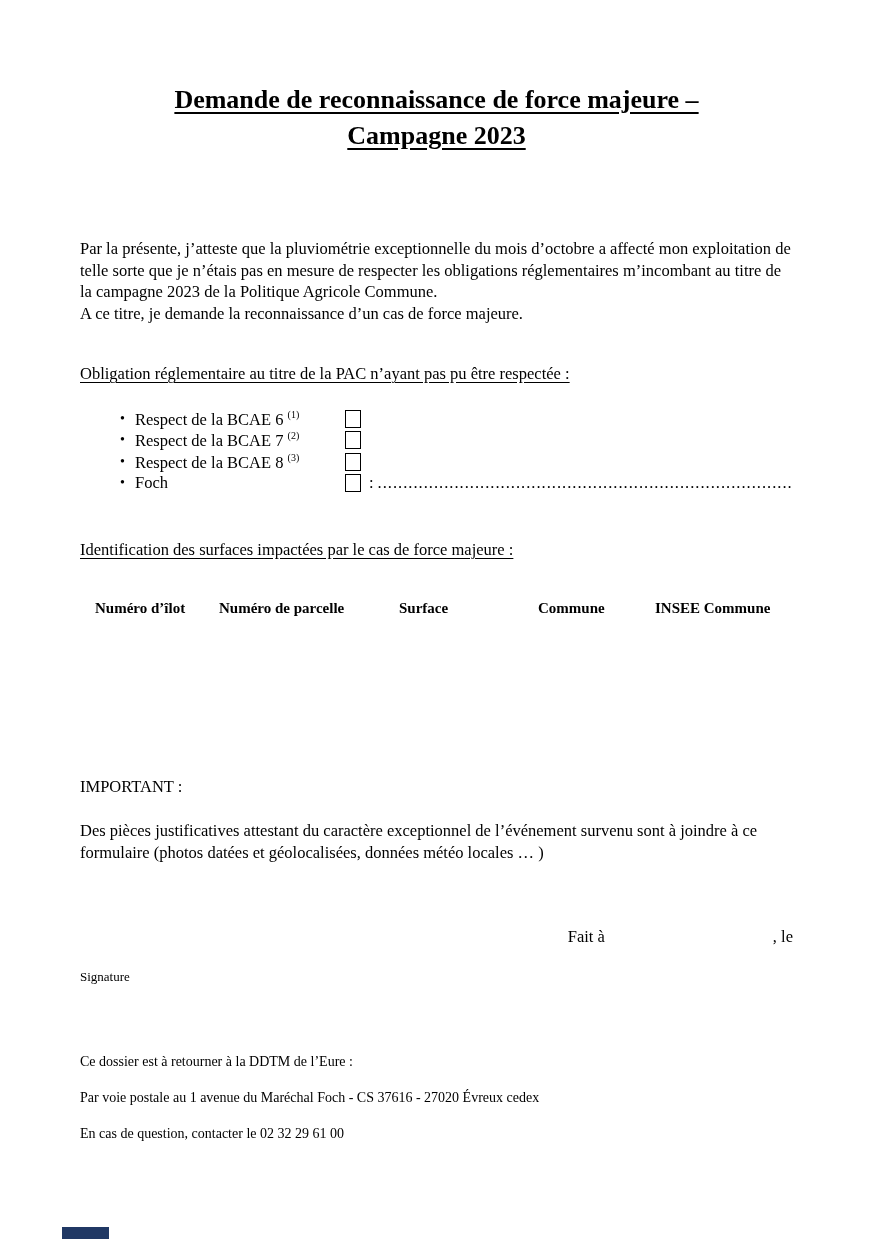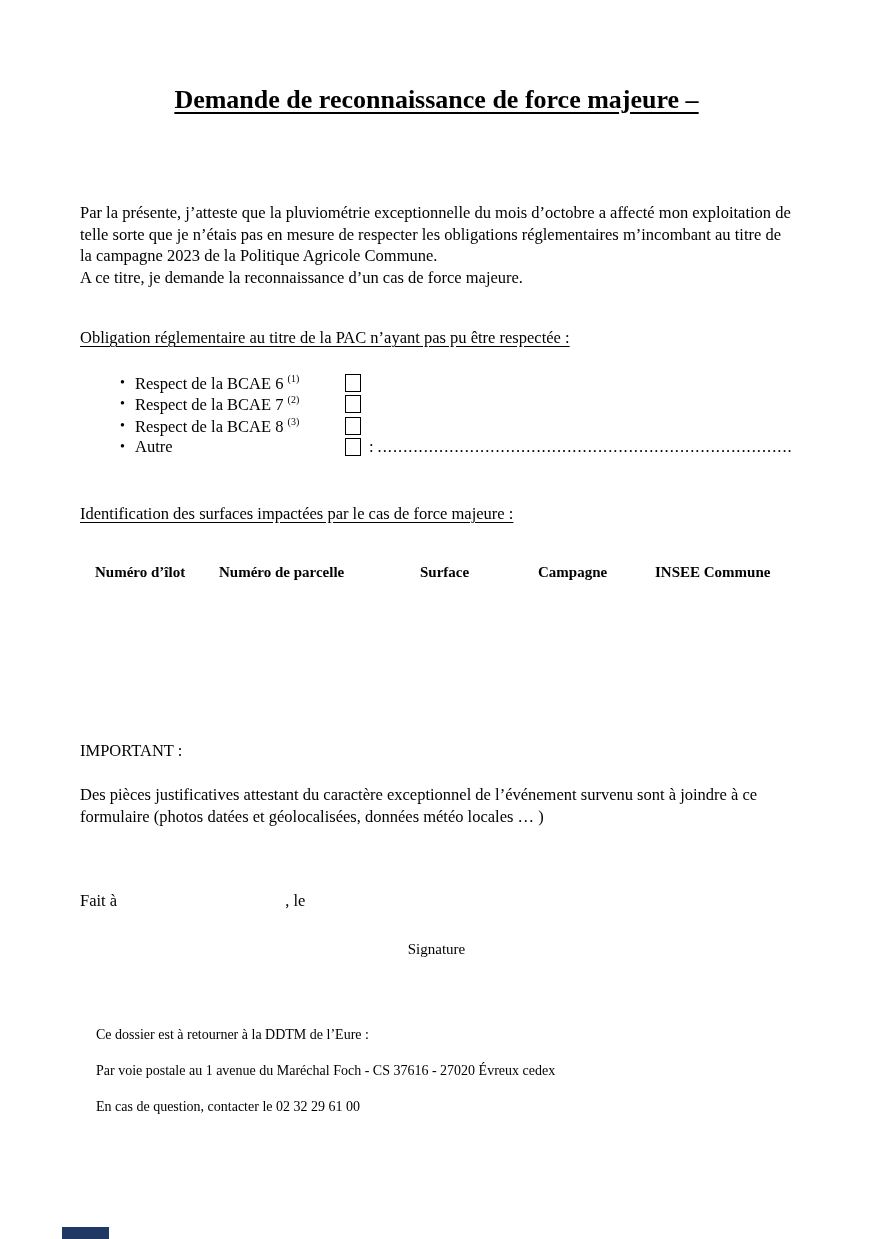--- a/index.html
+++ b/index.html
@@ -39,40 +39,41 @@
     border:1.5px solid #000;
     background:#fff;
     flex:none;
   }
   .leader{display:flex;align-items:center;flex:1;overflow:hidden;white-space:nowrap;font-size:16.5px;}
   .leader .colon{margin:0 4px 0 8px;}
   .leader .dots{flex:1;overflow:hidden;letter-spacing:1px;}
   .surfaces-heading{margin-top:46px;}
   .table-headers{position:relative;height:22px;margin-top:40px;font-weight:bold;font-size:15px;}
   .table-headers span{position:absolute;top:0;white-space:nowrap;}
-  .th1{left:15px;} .th2{left:139px;} .th3{left:340px;} .th4{left:458px;} .th5{left:575px;}
+  .th1{left:15px;} .th2{left:139px;} .th3{left:319px;} .th4{left:458px;} .th5{left:575px;}
   .important-label{margin-top:155px;font-size:16.5px;}
   .important-text{margin-top:23px;font-size:16.5px;line-height:21.5px;max-width:715px;}
-  .date-line{display:flex;margin-top:64px;font-size:16.5px;}
+  .date-line{display:flex;margin-top:64px;font-size:16.5px;justify-content:flex-end;}
   .fait-a{flex:none;}
   .le{margin-left:168px;}
-  .signature-line{margin-top:30px;text-align:center;font-size:15px;}
+  .signature-line{margin-top:22px;text-align:left;font-size:13px;}
   .footer{margin-top:68px;font-size:14px;line-height:18px;}
-  .footer .f-line{margin:0 0 18px 16px;}
+  .footer .f-line{margin:0 0 18px 0;}
   .email-link{text-decoration:underline;}
   .accent-bar{position:absolute;left:62px;top:1227px;width:47px;height:12px;}
 </style>
 </head>
 <body>
 
 <div class="page">
   <div class="content">
 
     <h1 class="doc-title">
       <span>Demande de reconnaissance de force majeure –</span><br>
+      <span>Campagne 2023</span>
     </h1>
 
     <div class="intro">
       <p>Par la présente, j’atteste que la pluviométrie exceptionnelle du mois d’octobre a affecté mon exploitation de telle sorte que je n’étais pas en mesure de respecter les obligations réglementaires m’incombant au titre de la campagne 2023 de la Politique Agricole Commune.</p>
       <p>A ce titre, je demande la reconnaissance d’un cas de force majeure.</p>
     </div>
 
     <div class="section-heading">Obligation réglementaire au titre de la PAC n’ayant pas pu être respectée :</div>
 
     <div class="obligations">
@@ -90,37 +91,37 @@
       </div>
 
       <div class="obl-row">
         <span class="obl-bullet">•</span>
         <span class="obl-label"><span>Respect de la BCAE 8 </span><sup>(3)</sup></span>
         <span class="checkbox"></span>
       </div>
 
       <div class="obl-row">
         <span class="obl-bullet">•</span>
-        <span class="obl-label">Autre</span>
+        <span class="obl-label">Foch</span>
         <span class="checkbox"></span>
         <span class="leader">
           <span class="colon">:</span>
           <span class="dots">...........................................................................................................................</span>
         </span>
       </div>
 
     </div>
 
     <div class="section-heading surfaces-heading">Identification des surfaces impactées par le cas de force majeure :</div>
 
     <div class="table-headers">
       <span class="th1">Numéro d’îlot</span>
       <span class="th2">Numéro de parcelle</span>
       <span class="th3">Surface</span>
-      <span class="th4">Campagne</span>
+      <span class="th4">Commune</span>
       <span class="th5">INSEE Commune</span>
     </div>
 
     <div class="important-label">IMPORTANT :</div>
 
     <p class="important-text">Des pièces justificatives attestant du caractère exceptionnel de l’événement survenu sont à joindre à ce formulaire (photos datées et géolocalisées, données météo locales … )</p>
 
     <div class="date-line">
       <span class="fait-a">Fait à</span>
       <span class="le">, le</span>

